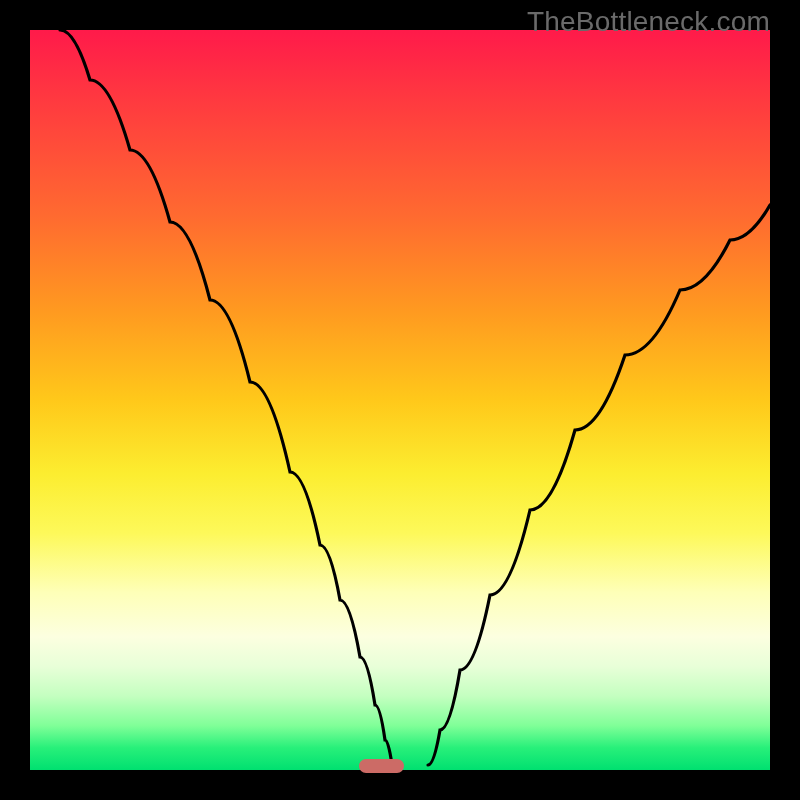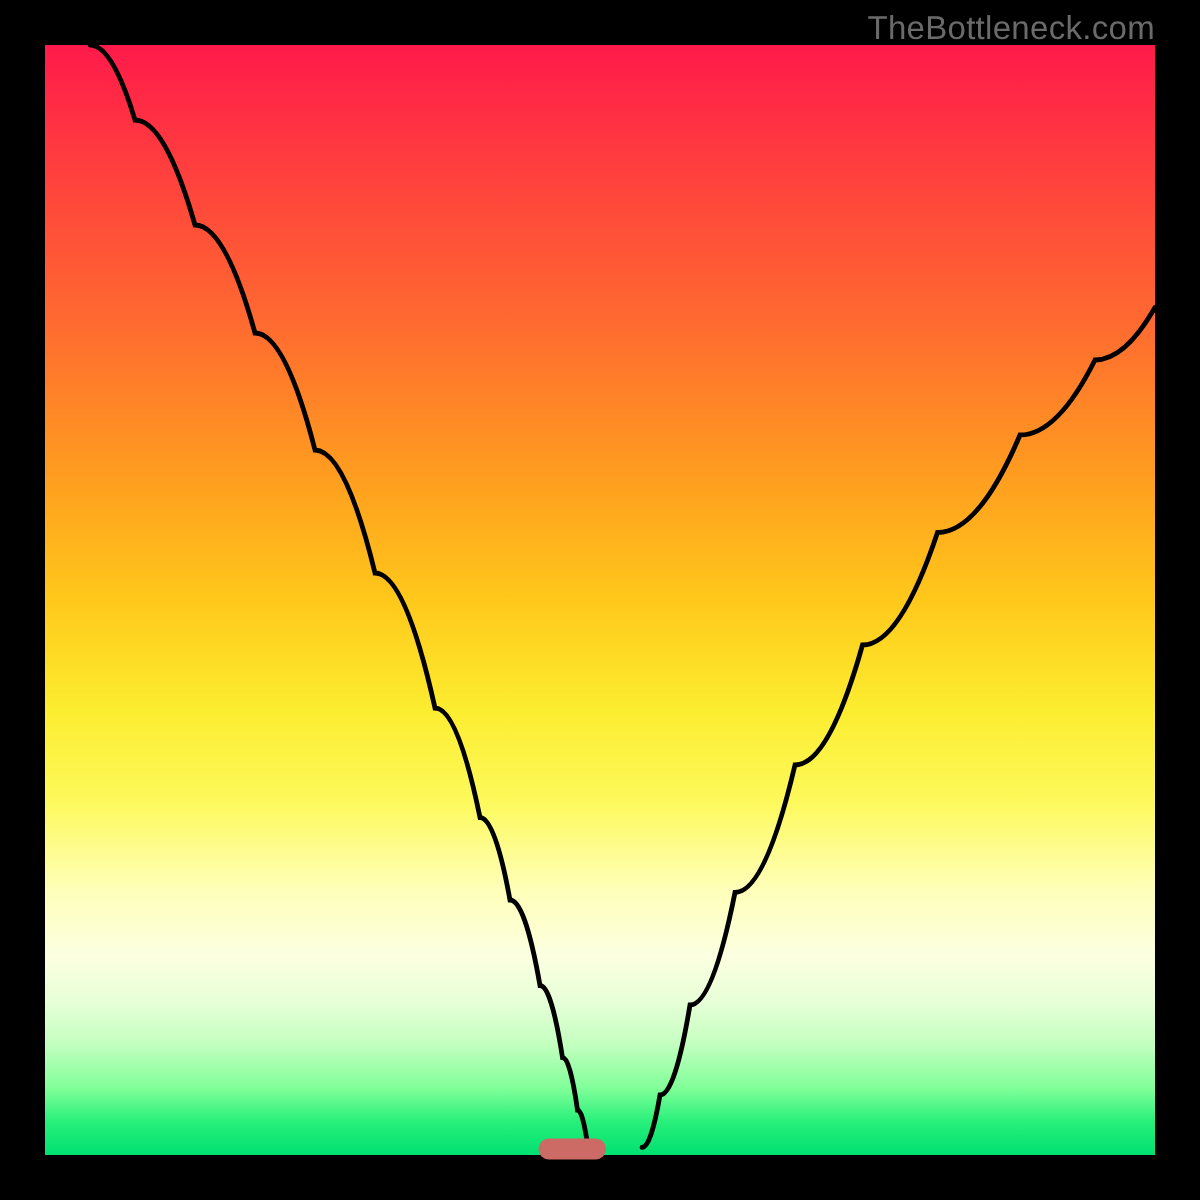--- a/index.html
+++ b/index.html
@@ -41,21 +41,21 @@
       #80ff98 94%,
       #28f07a 97%,
       #00e070 100%
     );
   }
   .watermark {
     position: absolute;
     top: 6px;
     right: 30px;
     font-family: Arial, Helvetica, sans-serif;
-    font-size: 22px;
+    font-size: 28px;
     color: #6a6a6a;
     letter-spacing: 0.2px;
     z-index: 10;
   }
   .marker {
     position: absolute;
     width: 45px;
     height: 14px;
     border-radius: 7px;
     z-index: 6;

